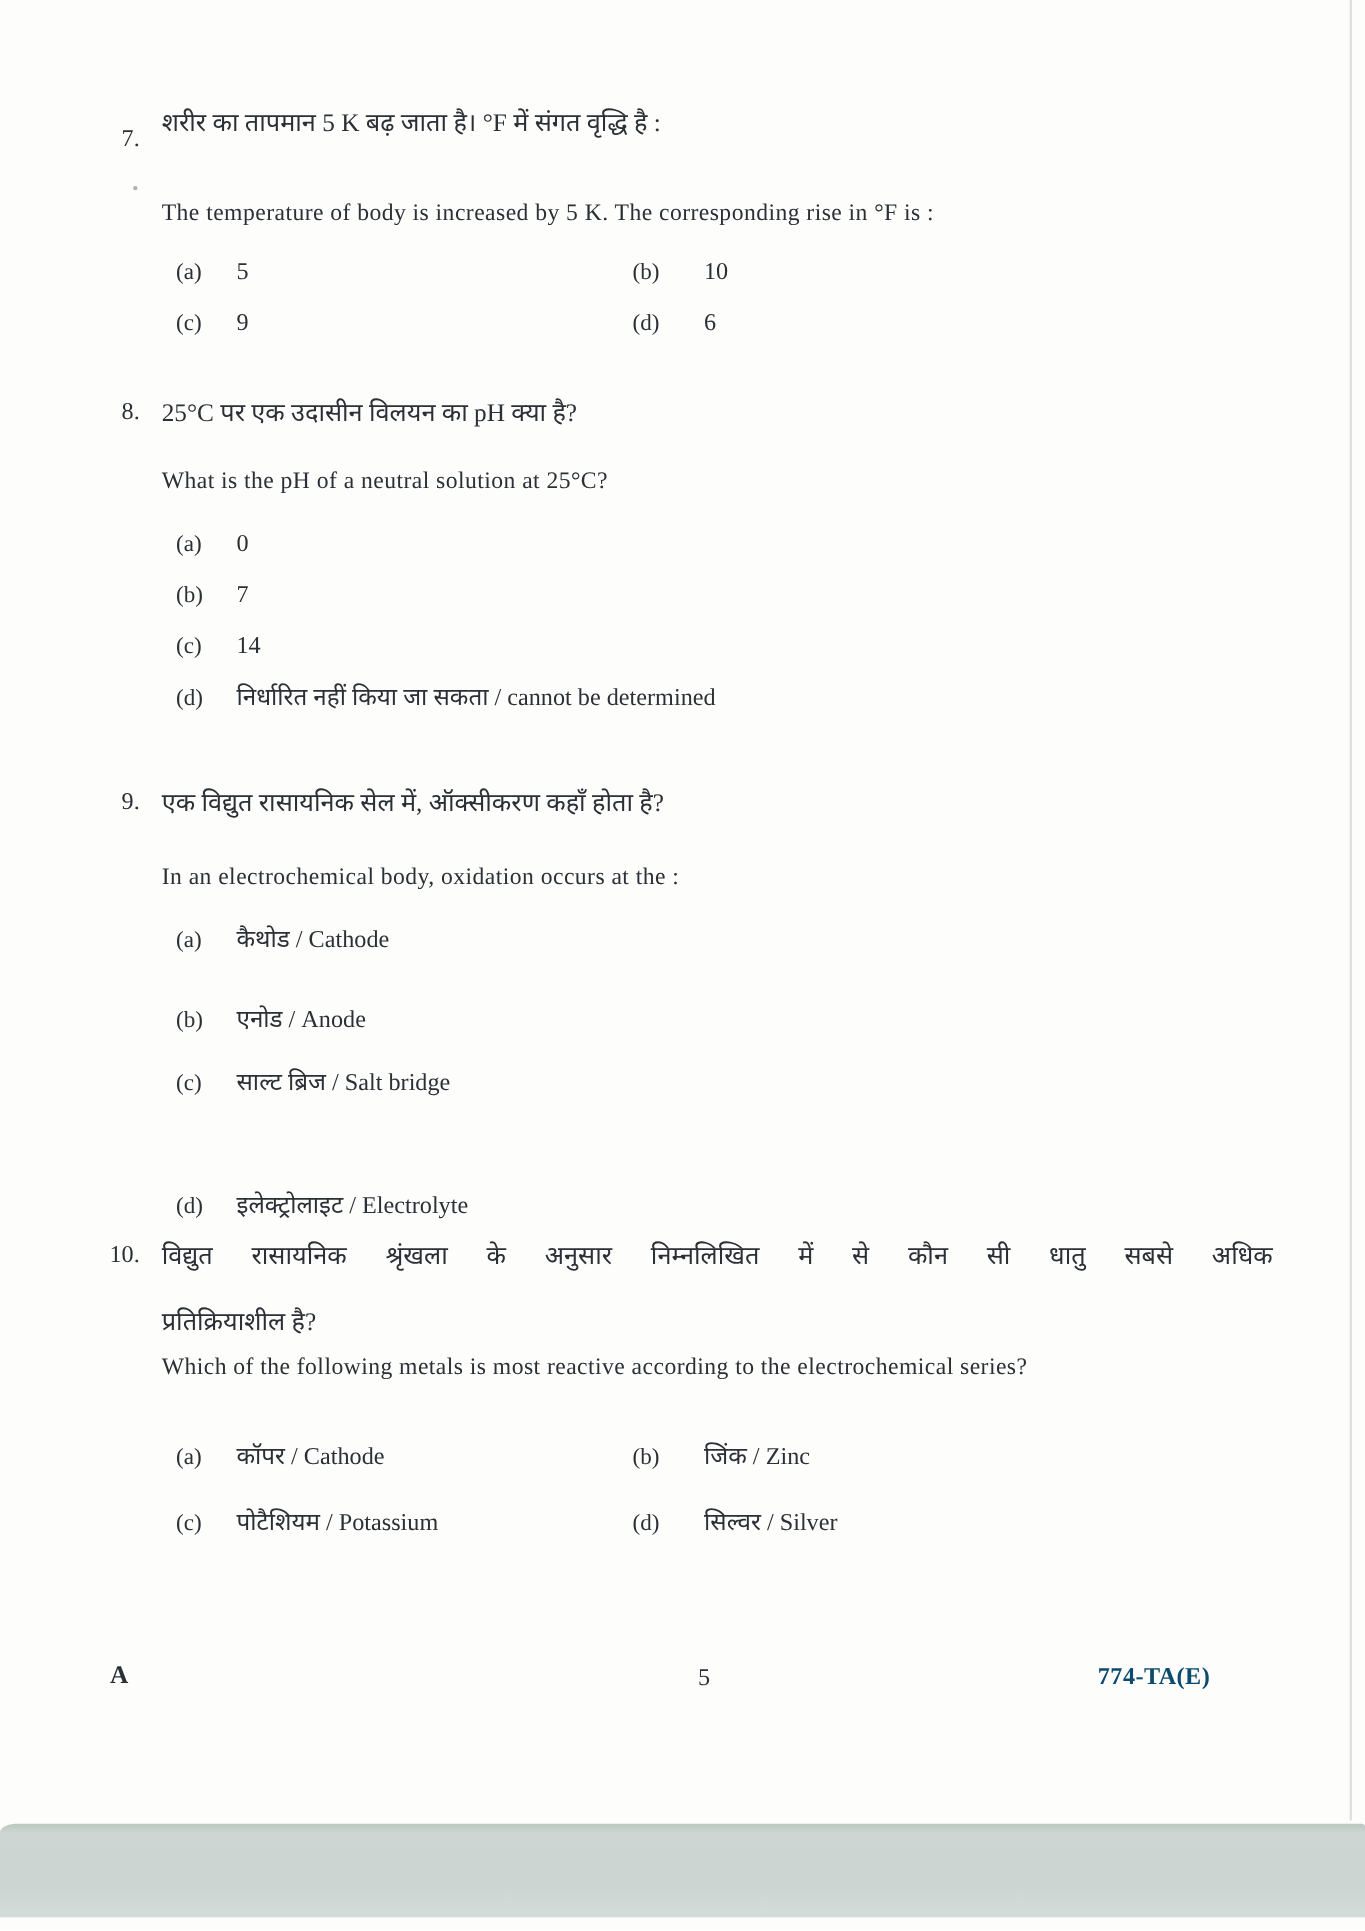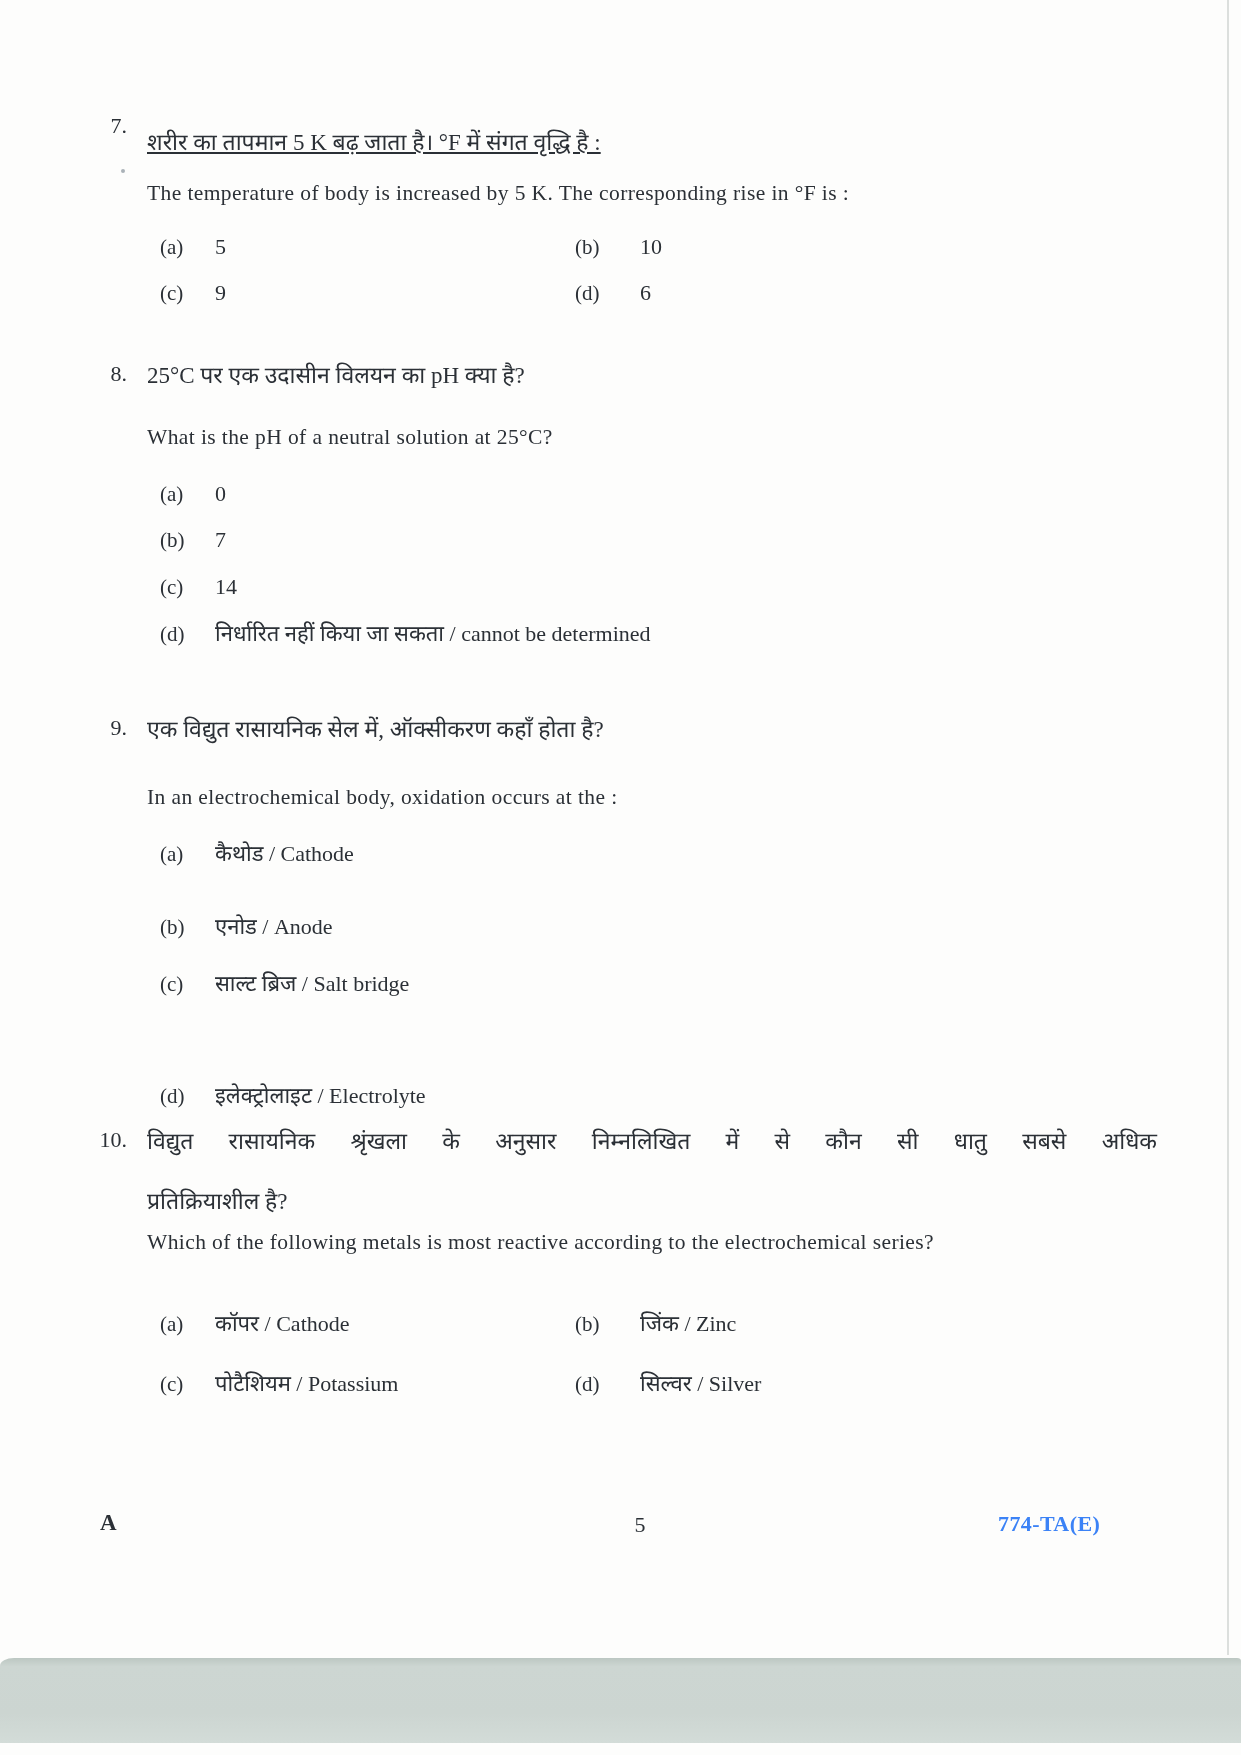--- a/index.html
+++ b/index.html
@@ -31,21 +31,21 @@
   .optrow{
     left:160px;width:1000px;
     font-size:22px;line-height:1.3;
   }
   .optrow .hi-mixed{font-size:22px;}
   .optlabel{display:inline-block;width:55px;font-size:21px;}
   .optcol2{position:absolute;left:415px;top:0;}
   .optcol2 .optlabel{width:65px;}
   .footer-set{left:100px;font-size:23px;font-weight:bold;letter-spacing:0.5px;}
   .footer-page{left:575px;width:130px;text-align:center;font-size:22px;}
-  .footer-code{left:998px;font-size:22px;font-weight:bold;letter-spacing:0.4px;color:#3b82f6;}
+  .footer-code{left:998px;font-size:22px;font-weight:bold;letter-spacing:0.4px;color:#0c4a6e;}
   .scan-edge-line{
     left:1227px;top:0;width:2px;height:1655px;
     background:#dcdfdd;
   }
   .scan-dot{
     left:121px;top:169px;width:4px;height:4px;border-radius:50%;
     background:#aab2b8;
   }
   .bottom-band{
     left:0;top:1658px;width:1241px;height:85px;
@@ -55,21 +55,21 @@
 </style>
 </head>
 <body>
 
 <div class="page">
 
   <div class="abs scan-edge-line"></div>
   <div class="abs scan-dot"></div>
 
   <div class="abs qnum" style="top:112px;">7.</div>
-  <div class="abs hi" style="top:127px;text-decoration:underline;">शरीर का तापमान 5 K बढ़ जाता है। °F में संगत वृद्धि है :</div>
+  <div class="abs hi" style="top:96px;">शरीर का तापमान 5 K बढ़ जाता है। °F में संगत वृद्धि है :</div>
   <div class="abs en" style="top:180px;">The temperature of body is increased by 5 K. The corresponding rise in °F is :</div>
   <div class="abs optrow" style="top:233px;">
     <span><span class="optlabel">(a)</span><span>5</span></span>
     <span class="optcol2"><span class="optlabel">(b)</span><span>10</span></span>
   </div>
   <div class="abs optrow" style="top:279px;">
     <span><span class="optlabel">(c)</span><span>9</span></span>
     <span class="optcol2"><span class="optlabel">(d)</span><span>6</span></span>
   </div>
 

